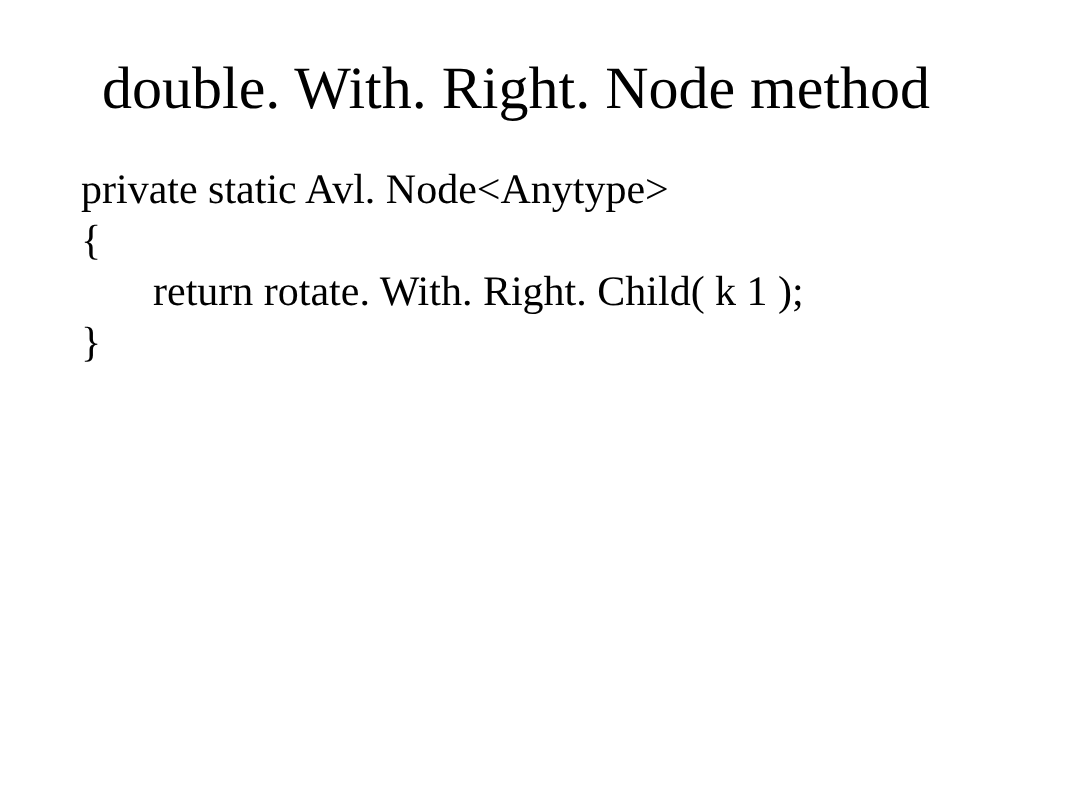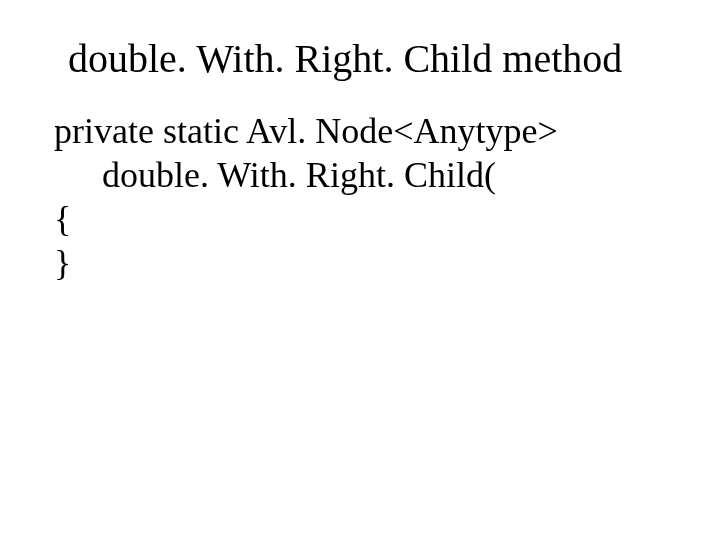--- a/index.html
+++ b/index.html
@@ -19,34 +19,34 @@
   }
   .title {
     font-size: 40px;
     font-weight: 400;
     margin: 0 0 28px 0;
     line-height: 1.15;
     text-align: left;
     padding-left: 14px;
   }
   .body {
-    font-size: 36px;
+    font-size: 28px;
     line-height: 1.22;
   }
   .body div {
     white-space: pre;
   }
   .indent {
     padding-left: 48px;
   }
 </style>
 </head>
 <body>
 
 <div class="slide">
-  <h1 class="title">double. With. Right. Child method</h1>
+  <h1 class="title">double. With. Right. Node method</h1>
   <div class="body">
     <div>private static Avl. Node&lt;Anytype&gt;</div>
-    <div class="indent">double. With. Right. Child(</div>
     <div>{</div>
+    <div class="indent">return rotate. With. Right. Child( k 1 );</div>
     <div>}</div>
   </div>
 </div>
 
 </body></html>

